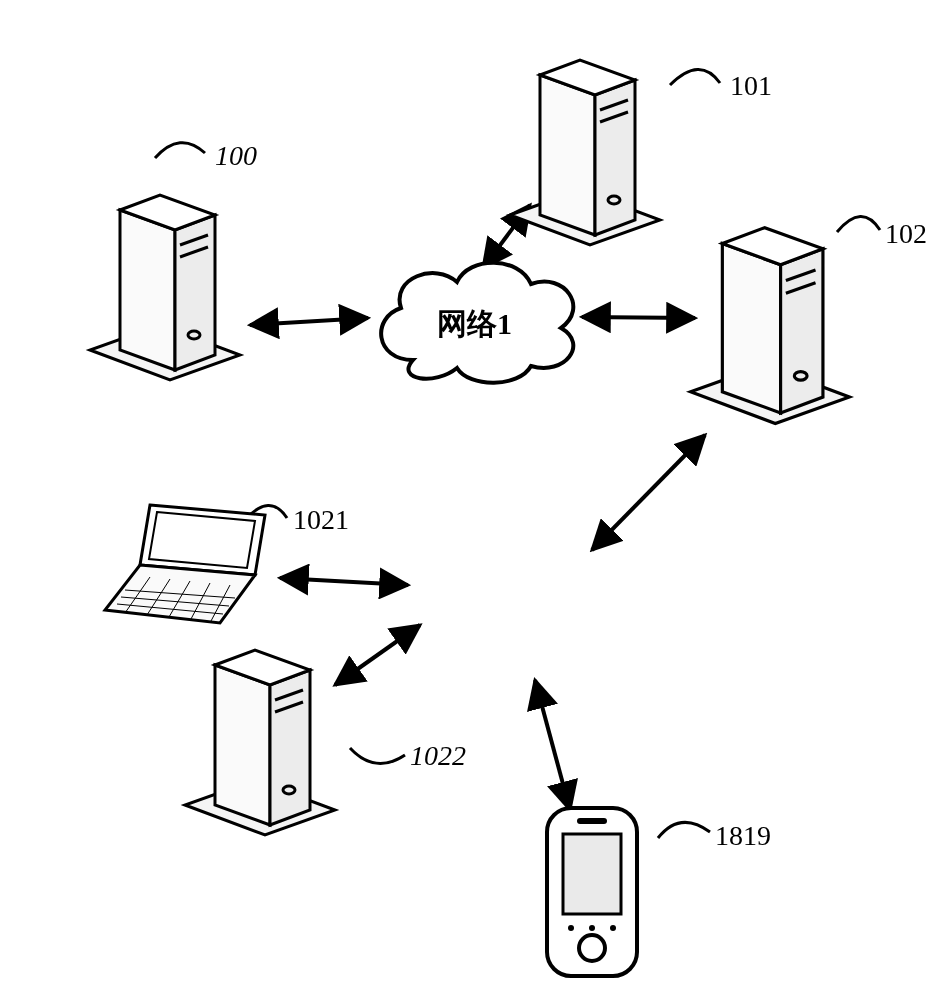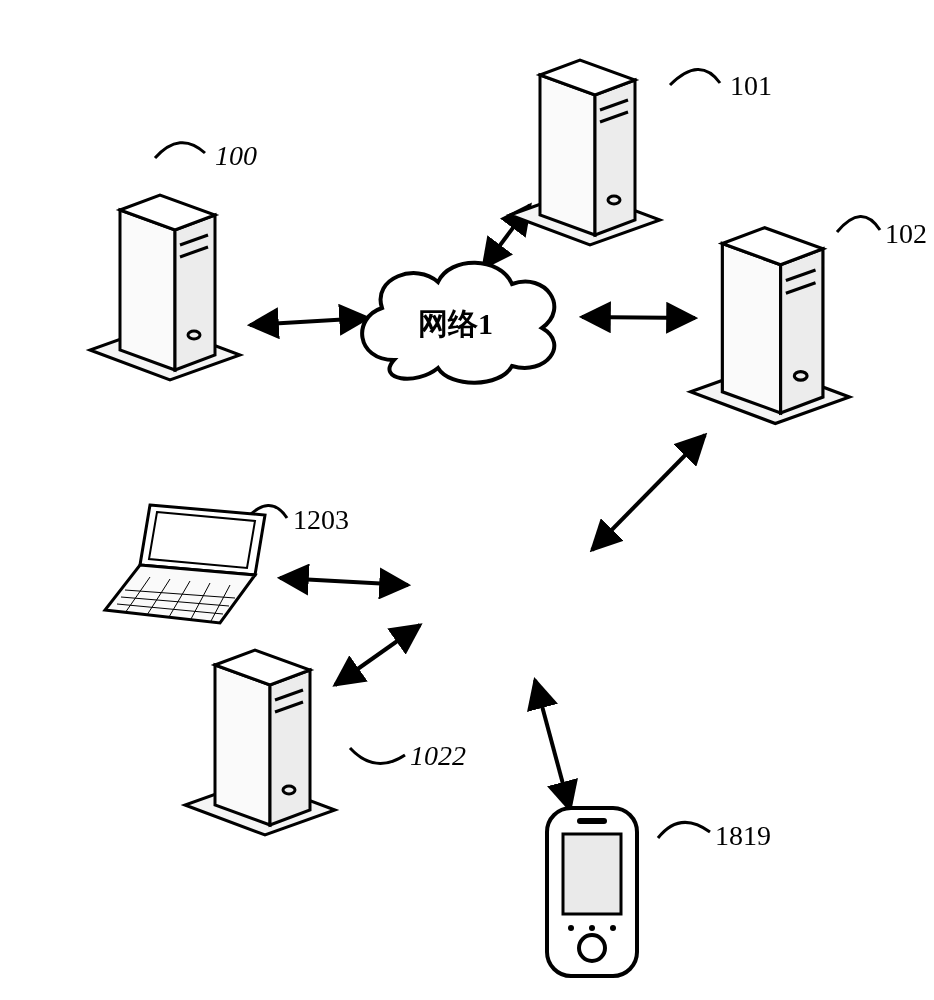--- a/index.html
+++ b/index.html
@@ -67,21 +67,21 @@
     <line x1="535" y1="680" x2="570" y2="810" stroke="#000" stroke-width="4" marker-start="url(#arrowStart)" marker-end="url(#arrowEnd)"></line>
 
     <path d="M 205 153 Q 180 130 155 158" fill="none" stroke="#000" stroke-width="3"></path>
     <path d="M 720 83 Q 700 55 670 85" fill="none" stroke="#000" stroke-width="3"></path>
     <path d="M 880 230 Q 862 202 837 232" fill="none" stroke="#000" stroke-width="3"></path>
     <path d="M 287 518 Q 270 492 245 520" fill="none" stroke="#000" stroke-width="3"></path>
     <path d="M 350 748 Q 375 775 405 755" fill="none" stroke="#000" stroke-width="3"></path>
     <path d="M 658 838 Q 680 810 710 832" fill="none" stroke="#000" stroke-width="3"></path>
   </svg>
 
-  <div class="node" style="left:346px; top:248px;">
+  <div class="node" style="left:365px; top:248px;">
     <svg width="225" height="145" viewBox="0 0 225 145">
       <path d="M 48 112
                C 10 112 6 70 36 60
                C 26 30 70 14 92 34
                C 104 8 154 8 166 36
                C 200 24 224 60 196 80
                C 224 96 200 128 166 118
                C 154 140 104 140 92 120
                C 70 138 30 132 48 112 Z" fill="#fff" stroke="#000" stroke-width="4"></path>
     </svg>
@@ -145,21 +145,21 @@
       <line x1="30" y1="95" x2="140" y2="103" stroke="#000" stroke-width="1"></line>
       <line x1="26" y1="102" x2="134" y2="111" stroke="#000" stroke-width="1"></line>
       <line x1="22" y1="109" x2="128" y2="119" stroke="#000" stroke-width="1"></line>
       <line x1="55" y1="82" x2="30" y2="118" stroke="#000" stroke-width="1"></line>
       <line x1="75" y1="84" x2="52" y2="120" stroke="#000" stroke-width="1"></line>
       <line x1="95" y1="86" x2="74" y2="122" stroke="#000" stroke-width="1"></line>
       <line x1="115" y1="88" x2="96" y2="124" stroke="#000" stroke-width="1"></line>
       <line x1="135" y1="90" x2="116" y2="126" stroke="#000" stroke-width="1"></line>
     </svg>
   </div>
-  <div class="label" style="left:293px; top:504px;">1203</div>
+  <div class="label" style="left:293px; top:504px;">1021</div>
 
   <div class="node" style="left:175px; top:620px;">
     <svg width="170" height="225" viewBox="0 0 170 225">
       <polygon points="10,185 90,215 160,190 80,160" fill="#f4f4f4" stroke="#000" stroke-width="3"></polygon>
       <polygon points="40,45 40,185 95,205 95,65" fill="#fafafa" stroke="#000" stroke-width="3"></polygon>
       <polygon points="95,65 95,205 135,190 135,50" fill="#ececec" stroke="#000" stroke-width="3"></polygon>
       <polygon points="40,45 80,30 135,50 95,65" fill="#fff" stroke="#000" stroke-width="3"></polygon>
       <line x1="100" y1="80" x2="128" y2="70" stroke="#000" stroke-width="3"></line>
       <line x1="100" y1="92" x2="128" y2="82" stroke="#000" stroke-width="3"></line>
       <ellipse cx="114" cy="170" rx="6" ry="4" fill="none" stroke="#000" stroke-width="3"></ellipse>

